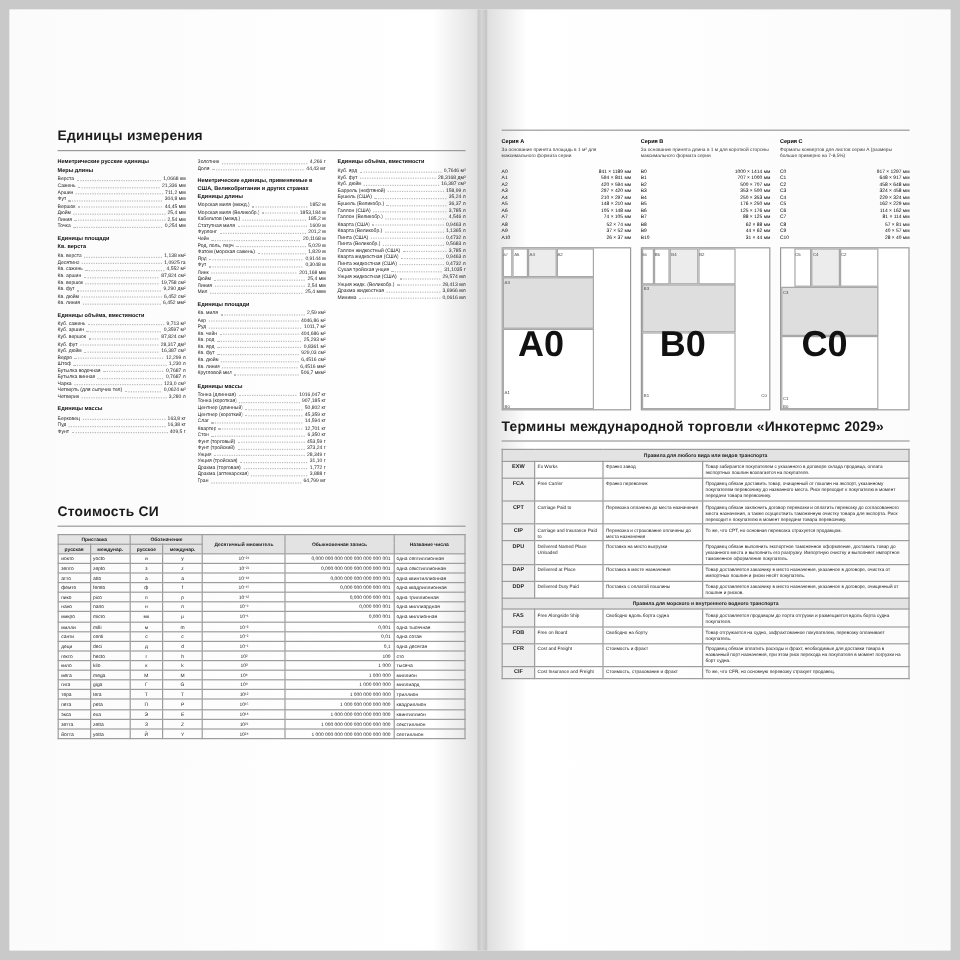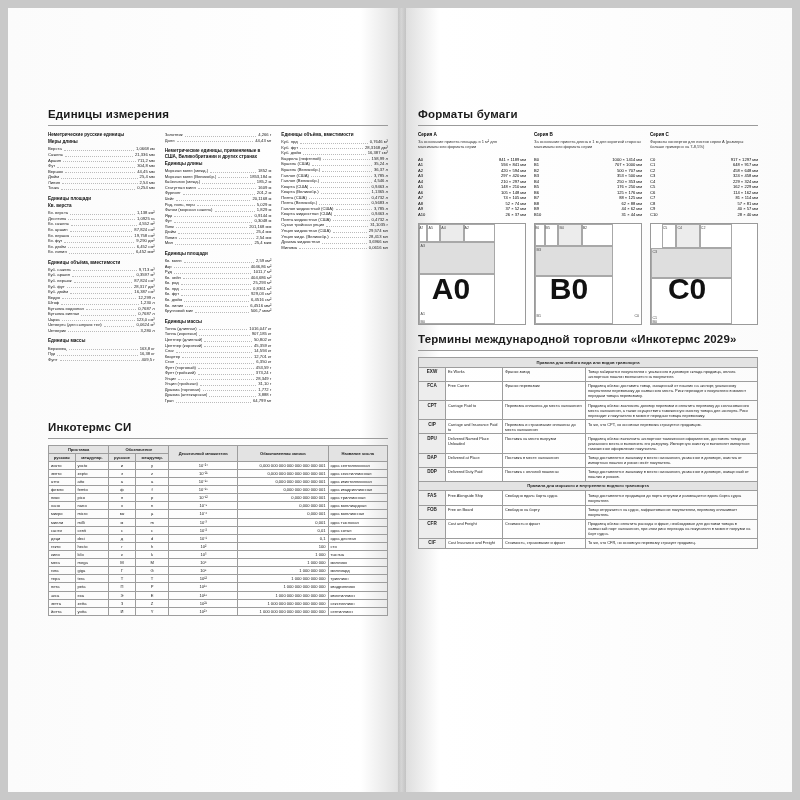--- a/index.html
+++ b/index.html
@@ -52,21 +52,21 @@
   
   .fmt-cols{display:flex;gap:8px;}
   .fmt-col{flex:1;}
   .fmt-h{font-size:4.6px;font-weight:bold;margin-bottom:1.5px;}
   .fmt-note{font-size:4.0px;color:#333;line-height:1.3;margin-bottom:2px;min-height:16px;}
   .fmt-row{display:flex;font-size:4.1px;line-height:1.35;}
   .fmt-row .n{width:14px;}
   .fmt-row .s{flex:1;text-align:right;white-space:nowrap;}
 
   
-  .diagram{display:flex;gap:8px;margin:6px 0 8px 0;height:102px;}
+  .diagram{display:flex;gap:8px;margin:6px 0 8px 0;height:136px;}
   .dbox{position:relative;flex:1;border:0.6px solid #9a9a9a;background:#fff;}
   .dcell{position:absolute;border:0.5px solid #a8a8a8;box-sizing:border-box;font-size:3.6px;color:#444;}
   .dlabel{position:absolute;font-size:3.6px;color:#444;}
   .dbig{position:absolute;font-family:"Liberation Sans",sans-serif;font-weight:bold;color:#111;}
   .shade{background:#dedede;}
   .shade2{background:#ececec;}
 
   
   .inc-tbl{width:100%;border-collapse:collapse;font-size:3.9px;color:#222;}
   .inc-tbl td,.inc-tbl th{border:0.5px solid #9d9d9d;padding:1.5px 2px;vertical-align:top;line-height:1.3;}
@@ -573,21 +573,21 @@
             </div>
             <div class="row">
               <span class="k">Минима</span>
               <span class="dots"></span>
               <span class="v">0,0616 мл</span>
             </div>
           </div>
         </div>
     </div>
 
-    <h2 class="title" style="margin-top:12px;">Инкотермс СИ</h2>
+    <h2 class="title" style="margin-top:12px;">Стоимость СИ</h2>
     <div class="rule"></div>
     <table class="si-tbl">
       <thead>
         <tr>
           <th colspan="2">Приставка</th>
           <th colspan="2">Обозначение</th>
           <th rowspan="2">Десятичный множитель</th>
           <th rowspan="2">Обыкновенная запись</th>
           <th rowspan="2">Название числа</th>
         </tr>
@@ -768,21 +768,20 @@
             <td class="c">Y</td>
             <td class="c">10²⁴</td>
             <td class="r">1 000 000 000 000 000 000 000 000</td>
             <td>септиллион</td>
           </tr>
         </tbody>
     </table>
   </div>
 
   <div class="leaf-right">
-    <h2 class="title">Форматы бумаги</h2>
     <div class="rule"></div>
 
     <div class="fmt-cols" id="fmt-cols">
         <div class="fmt-col">
           <div class="fmt-h">Серия А</div>
           <div class="fmt-note">За основание принята площадь в 1 м² для максимального формата серии</div>
           <div class="fmt-row">
             <span class="n">А0</span>
             <span class="s">841 × 1189 мм</span>
           </div>

